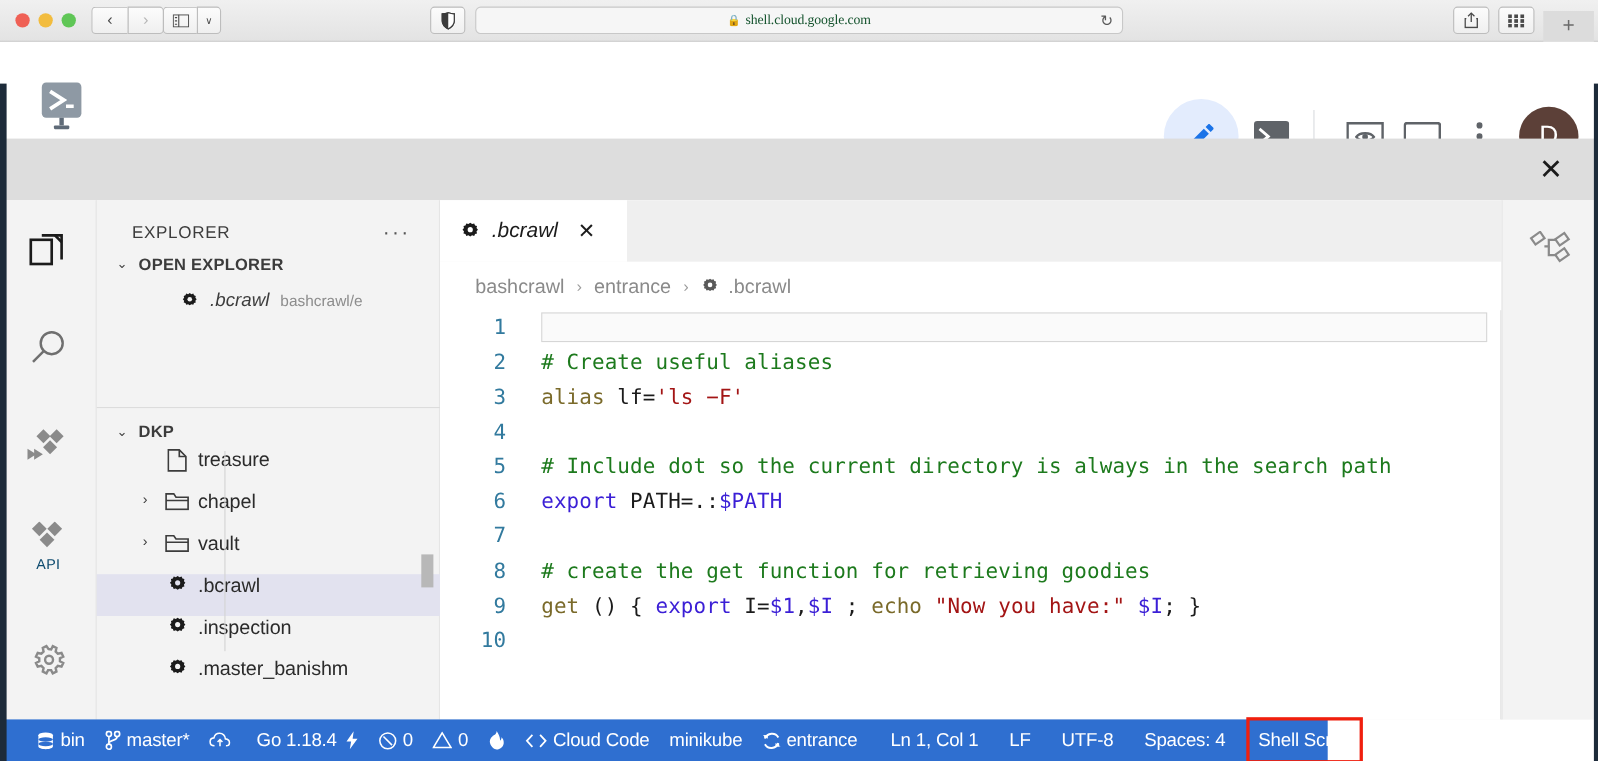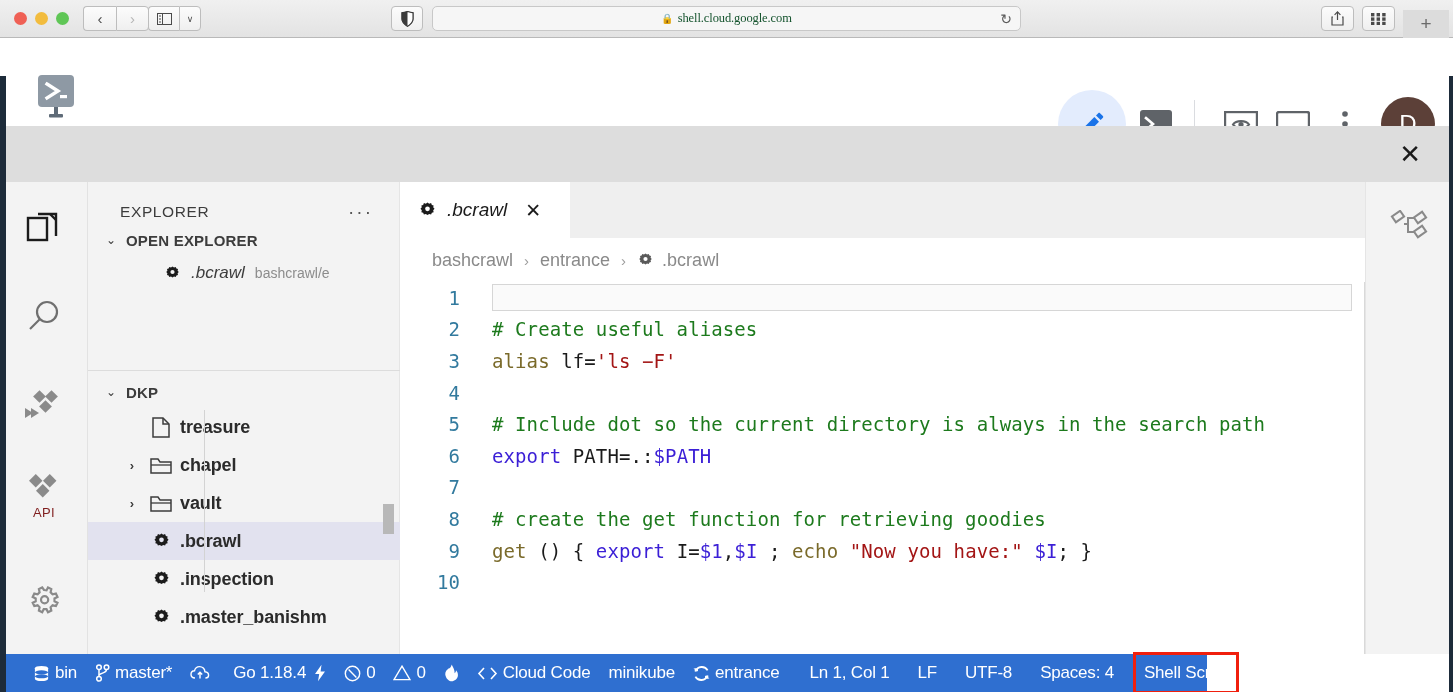--- a/index.html
+++ b/index.html
@@ -142,21 +142,21 @@
     background: #f3f3f3; border-right: 1px solid #e2e2e2;
   }
   #activitybar .act-indicator {
     position: absolute; left: 0; top: 0; width: 5px; height: 90px; background: #18202c;
   }
   .act-item {
     position: absolute; left: 0; width: 88px; height: 90px;
     display: flex; flex-direction: column; align-items: center; justify-content: center;
     color: #8a8a8a;
   }
-  .act-label { font-size: 13px; color: #7f1d1d; margin-top: 1px; letter-spacing: 0.3px; }
+  .act-label { font-size: 13px; color: #0c4a6e; margin-top: 1px; letter-spacing: 0.3px; }
 
   
   #sidebar {
     position: absolute; left: 88px; top: 0; width: 312px; height: 472px;
     background: #f3f3f3; border-right: 1px solid #e5e5e5;
   }
   #explorer-title {
     position: absolute; left: 32px; top: 30px; transform: translateY(-50%);
     font-size: 15.5px; color: #3c3c3c; letter-spacing: 0.6px;
   }
@@ -176,21 +176,21 @@
   .oe-name { font-size: 17px; font-style: italic; color: #3c3c3c; margin-left: 10px; }
   .oe-path { font-size: 14px; color: #8c8c8c; margin-left: 10px; }
   #sidebar-divider {
     position: absolute; left: 0; top: 188px; width: 312px; height: 1px; background: #dcdcdc;
   }
   #dkp-section { position: absolute; left: 0; top: 194px; width: 312px; }
   .tree-guide {
     position: absolute; left: 116px; top: 228px; width: 1px; height: 182px; background: #d3d3d3;
   }
   .tree-row {
-    display: flex; align-items: center; height: 38px; padding-left: 30px; position: relative; font-weight: bold;
+    display: flex; align-items: flex-start; height: 38px; padding-left: 30px; position: relative;
   }
   .tree-row.selected { background: #e2e2ef; }
   .tree-arrow { width: 28px; font-size: 13px; color: #3c3c3c; text-align: center; }
   .tree-arrow.blank { visibility: hidden; }
   .tree-icon { width: 30px; display: flex; align-items: center; justify-content: center; }
   .tree-label { font-size: 18px; color: #2b2b2b; margin-left: 4px; letter-spacing: -0.1px; }
   #sidebar-scrollbar {
     position: absolute; right: 5px; top: 322px; width: 11px; height: 30px; background: #b8b8b8;
   }
 

